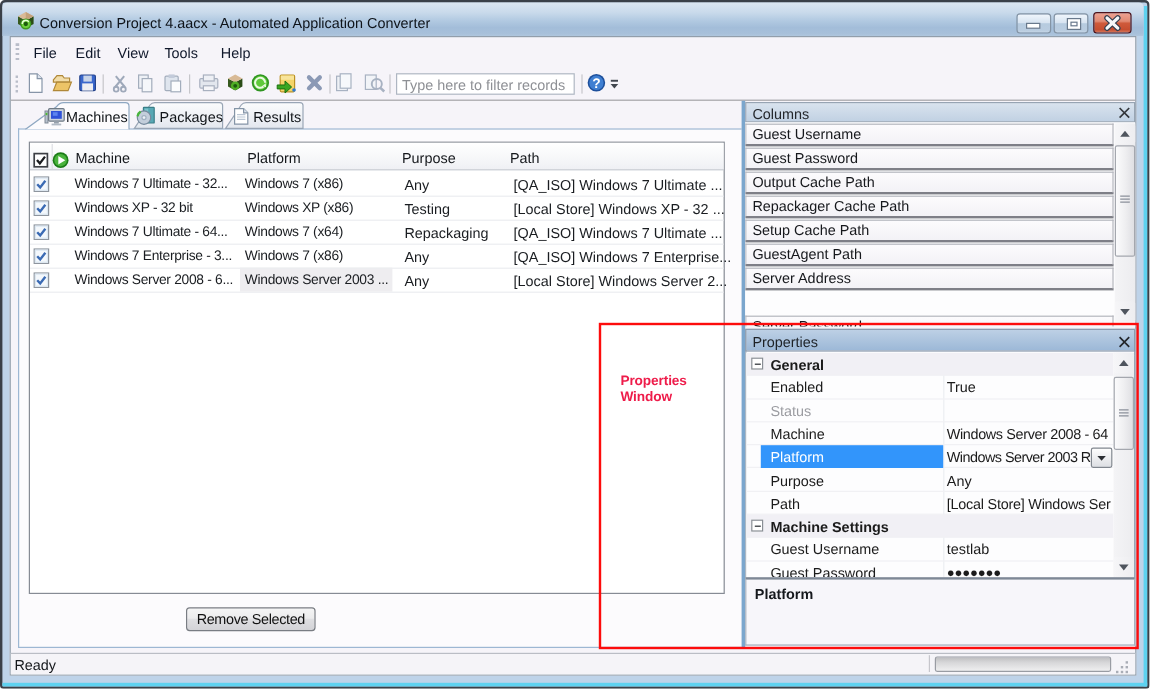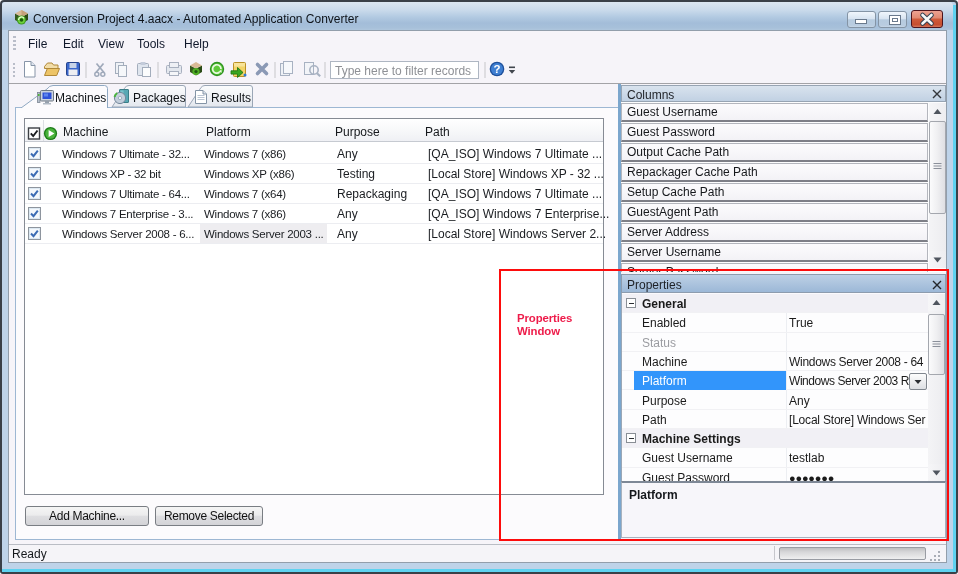--- a/index.html
+++ b/index.html
@@ -220,38 +220,36 @@
   <div class="rowtext" style="left:428px;top:187px">[QA_ISO] Windows 7 Ultimate ...</div>
   <div class="rowtext narrow" style="left:62px;top:207px">Windows 7 Enterprise - 3...</div>
   <div class="rowtext narrow" style="left:204px;top:207px">Windows 7 (x86)</div>
   <div class="rowtext" style="left:337px;top:207px">Any</div>
   <div class="rowtext" style="left:428px;top:207px">[QA_ISO] Windows 7 Enterprise...</div>
   <div class="rowtext narrow" style="left:62px;top:227px">Windows Server 2008 - 6...</div>
   <div class="rowtext narrow" style="left:204px;top:227px">Windows Server 2003 ...</div>
   <div class="rowtext" style="left:337px;top:227px">Any</div>
   <div class="rowtext" style="left:428px;top:227px">[Local Store] Windows Server 2...</div>
 
-  <div class="btn" style="left:25px;width:124px">Add Machine...</div>
   <div class="btn" style="left:155px;width:108px">Remove Selected</div>
 
   <div id="splitter"></div>
   <div id="colpanel-hd"></div>
   <div class="abs" style="left:627px;top:88px;font-size:12px;color:#23262b;">Columns</div>
   <svg class="abs" style="left:932px;top:89px" width="10" height="10" viewBox="0 0 10 10">
       <path d="M1,1 L9,9 M9,1 L1,9" stroke="#33363b" stroke-width="1.4"></path>
     </svg>
   <div id="colpanel-bg">
     <div class="citem" style="top:1px">Guest Username</div>
     <div class="citem" style="top:21px">Guest Password</div>
     <div class="citem" style="top:41px">Output Cache Path</div>
     <div class="citem" style="top:61px">Repackager Cache Path</div>
     <div class="citem" style="top:81px">Setup Cache Path</div>
     <div class="citem" style="top:101px">GuestAgent Path</div>
     <div class="citem" style="top:121px">Server Address</div>
-    <div class="citem" style="top:141px">Server Username</div>
     <div class="citem" style="top:161px">Server Password</div>
   </div>
   <div id="colscroll">
     <div class="sb" style="left:929px;top:103px;width:17px;height:165px;"></div>
     <div class="sbbtn" style="left:929px;top:103px;width:17px;height:17px;"></div>
     <div class="sbbtn" style="left:929px;top:251px;width:17px;height:17px;"></div>
     <div class="sbthumb" style="left:929px;top:121px;width:17px;height:93px;"></div>
     <svg class="abs" style="left:929px;top:103px" width="17" height="165" viewBox="0 0 17 165">
       <path d="M8.5,6 L12.5,11 L4.5,11 Z" fill="#4f555e"></path>
       <path d="M8.5,159.5 L12.5,154.5 L4.5,154.5 Z" fill="#4f555e"></path>

